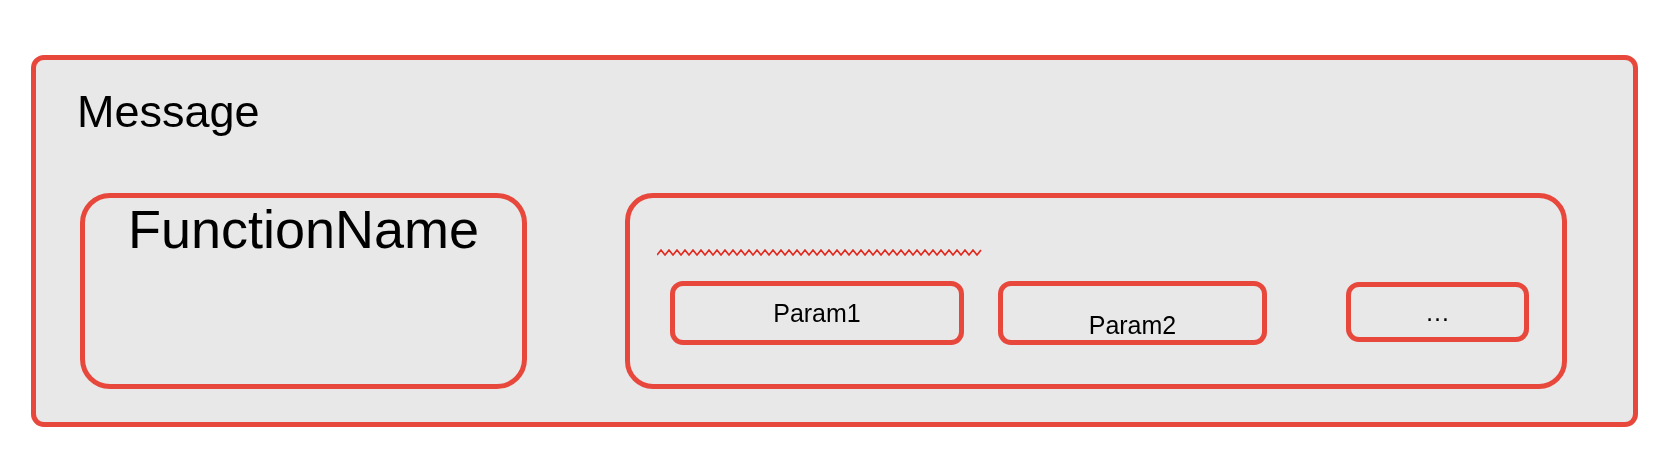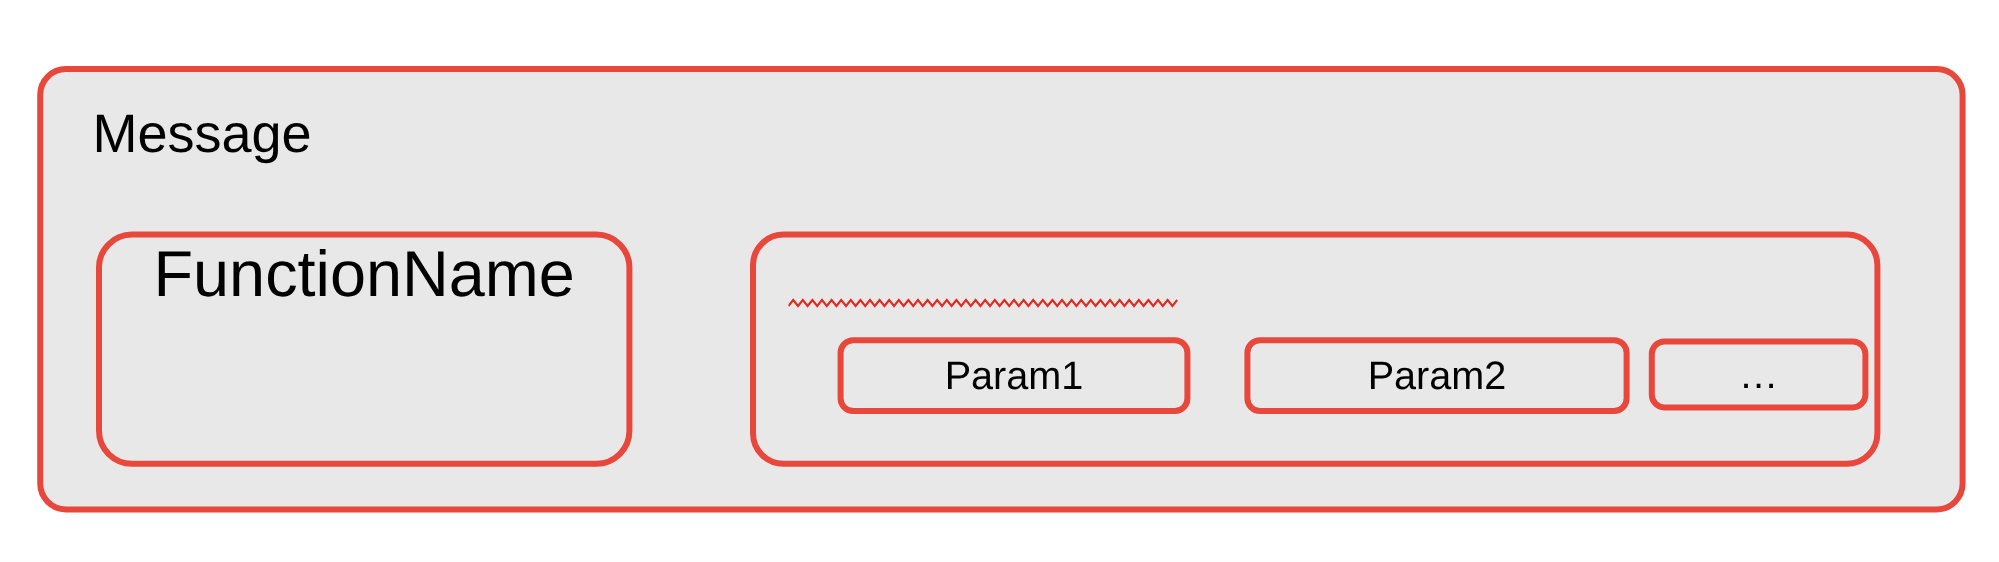--- a/index.html
+++ b/index.html
@@ -21,21 +21,21 @@
     color: var(--text);
   }
   .box {
     position: absolute;
     background: var(--fill);
     border: 5px solid var(--red);
   }
   .message-box {
     left: 31px; top: 55px;
     width: 1607px; height: 372px;
-    border-radius: 24px;
+    border-radius: 13px;
   }
   .message-label {
     position: absolute;
     left: 41px; top: 26px;
     font-size: 45px;
     line-height: 1.15;
     white-space: nowrap;
   }
   .fname-box {
     left: 44px; top: 133px;
@@ -62,25 +62,24 @@
     width: 326px; height: 9px;
   }
   .squiggle polyline {
     fill: none;
     stroke: var(--squiggle);
     stroke-width: 1.7px;
   }
   .param-box {
     display: flex; align-items: center; justify-content: center;
     border-radius: 13px;
-    font-size: 33px;
-    margin-left: 28px;
+    font-size: 25px;
   }
   .param1-box { left: 40px;  top: 83px; width: 294px; height: 64px; }
-  .param2-box { left: 379px; top: 83px; width: 321px; height: 64px; }
+  .param2-box { left: 368px; top: 83px; width: 269px; height: 64px; align-items: flex-end; }
   .param-ellipsis-box { left: 716px; top: 84px; width: 183px; height: 60px; }
   .label-text { white-space: nowrap; }
 </style>
 </head>
 <body>
 
 <div class="canvas">
   <div class="box message-box">
     <div class="message-label">Message</div>
 

